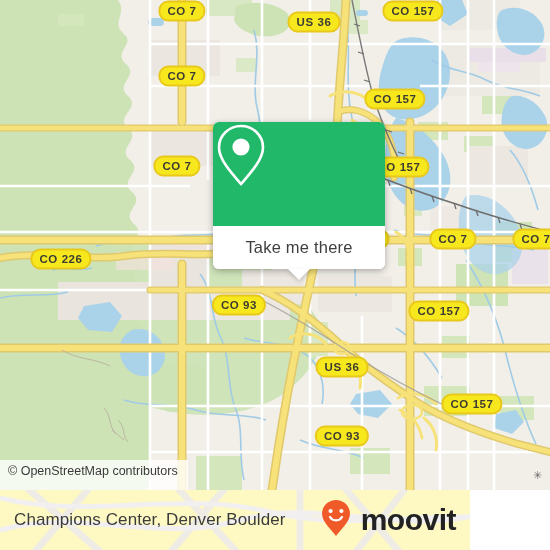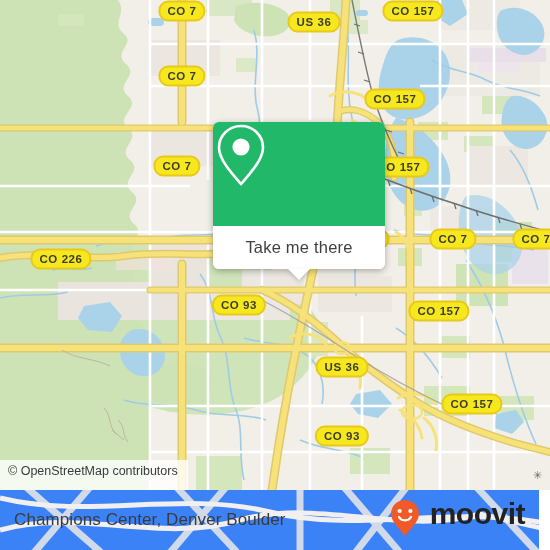--- a/index.html
+++ b/index.html
@@ -78,31 +78,31 @@
     position:absolute;left:50%;bottom:-11px;margin-left:-11px;
     width:0;height:0;
     border-left:11px solid transparent;
     border-right:11px solid transparent;
     border-top:11px solid #ffffff;
     filter:drop-shadow(0 2px 2px rgba(0,0,0,.18));
   }
 
   
   .footer{
-    position:absolute;left:0;top:490px;width:539px;height:60px;
-    background:#3b82f6;overflow:hidden;
+    position:absolute;left:0;top:490px;width:470px;height:60px;
+    background:#fef9c3;overflow:hidden;
   }
   .footer-deco{position:absolute;left:0;top:0;}
   .footer-title{
     position:absolute;left:14px;top:50%;transform:translateY(-50%);
     font-size:17px;color:#3b3b3b;letter-spacing:.1px;white-space:nowrap;
   }
   .brand{
     position:absolute;right:14px;top:50%;transform:translateY(-50%);
-    display:flex;align-items:flex-start;gap:10px;
+    display:flex;align-items:center;gap:10px;
   }
   .brand-name{
     font-size:30px;font-weight:bold;color:#222222;letter-spacing:-.5px;
     line-height:30px;
   }
 </style>
 </head>
 <body>
 
 <div id="app">

